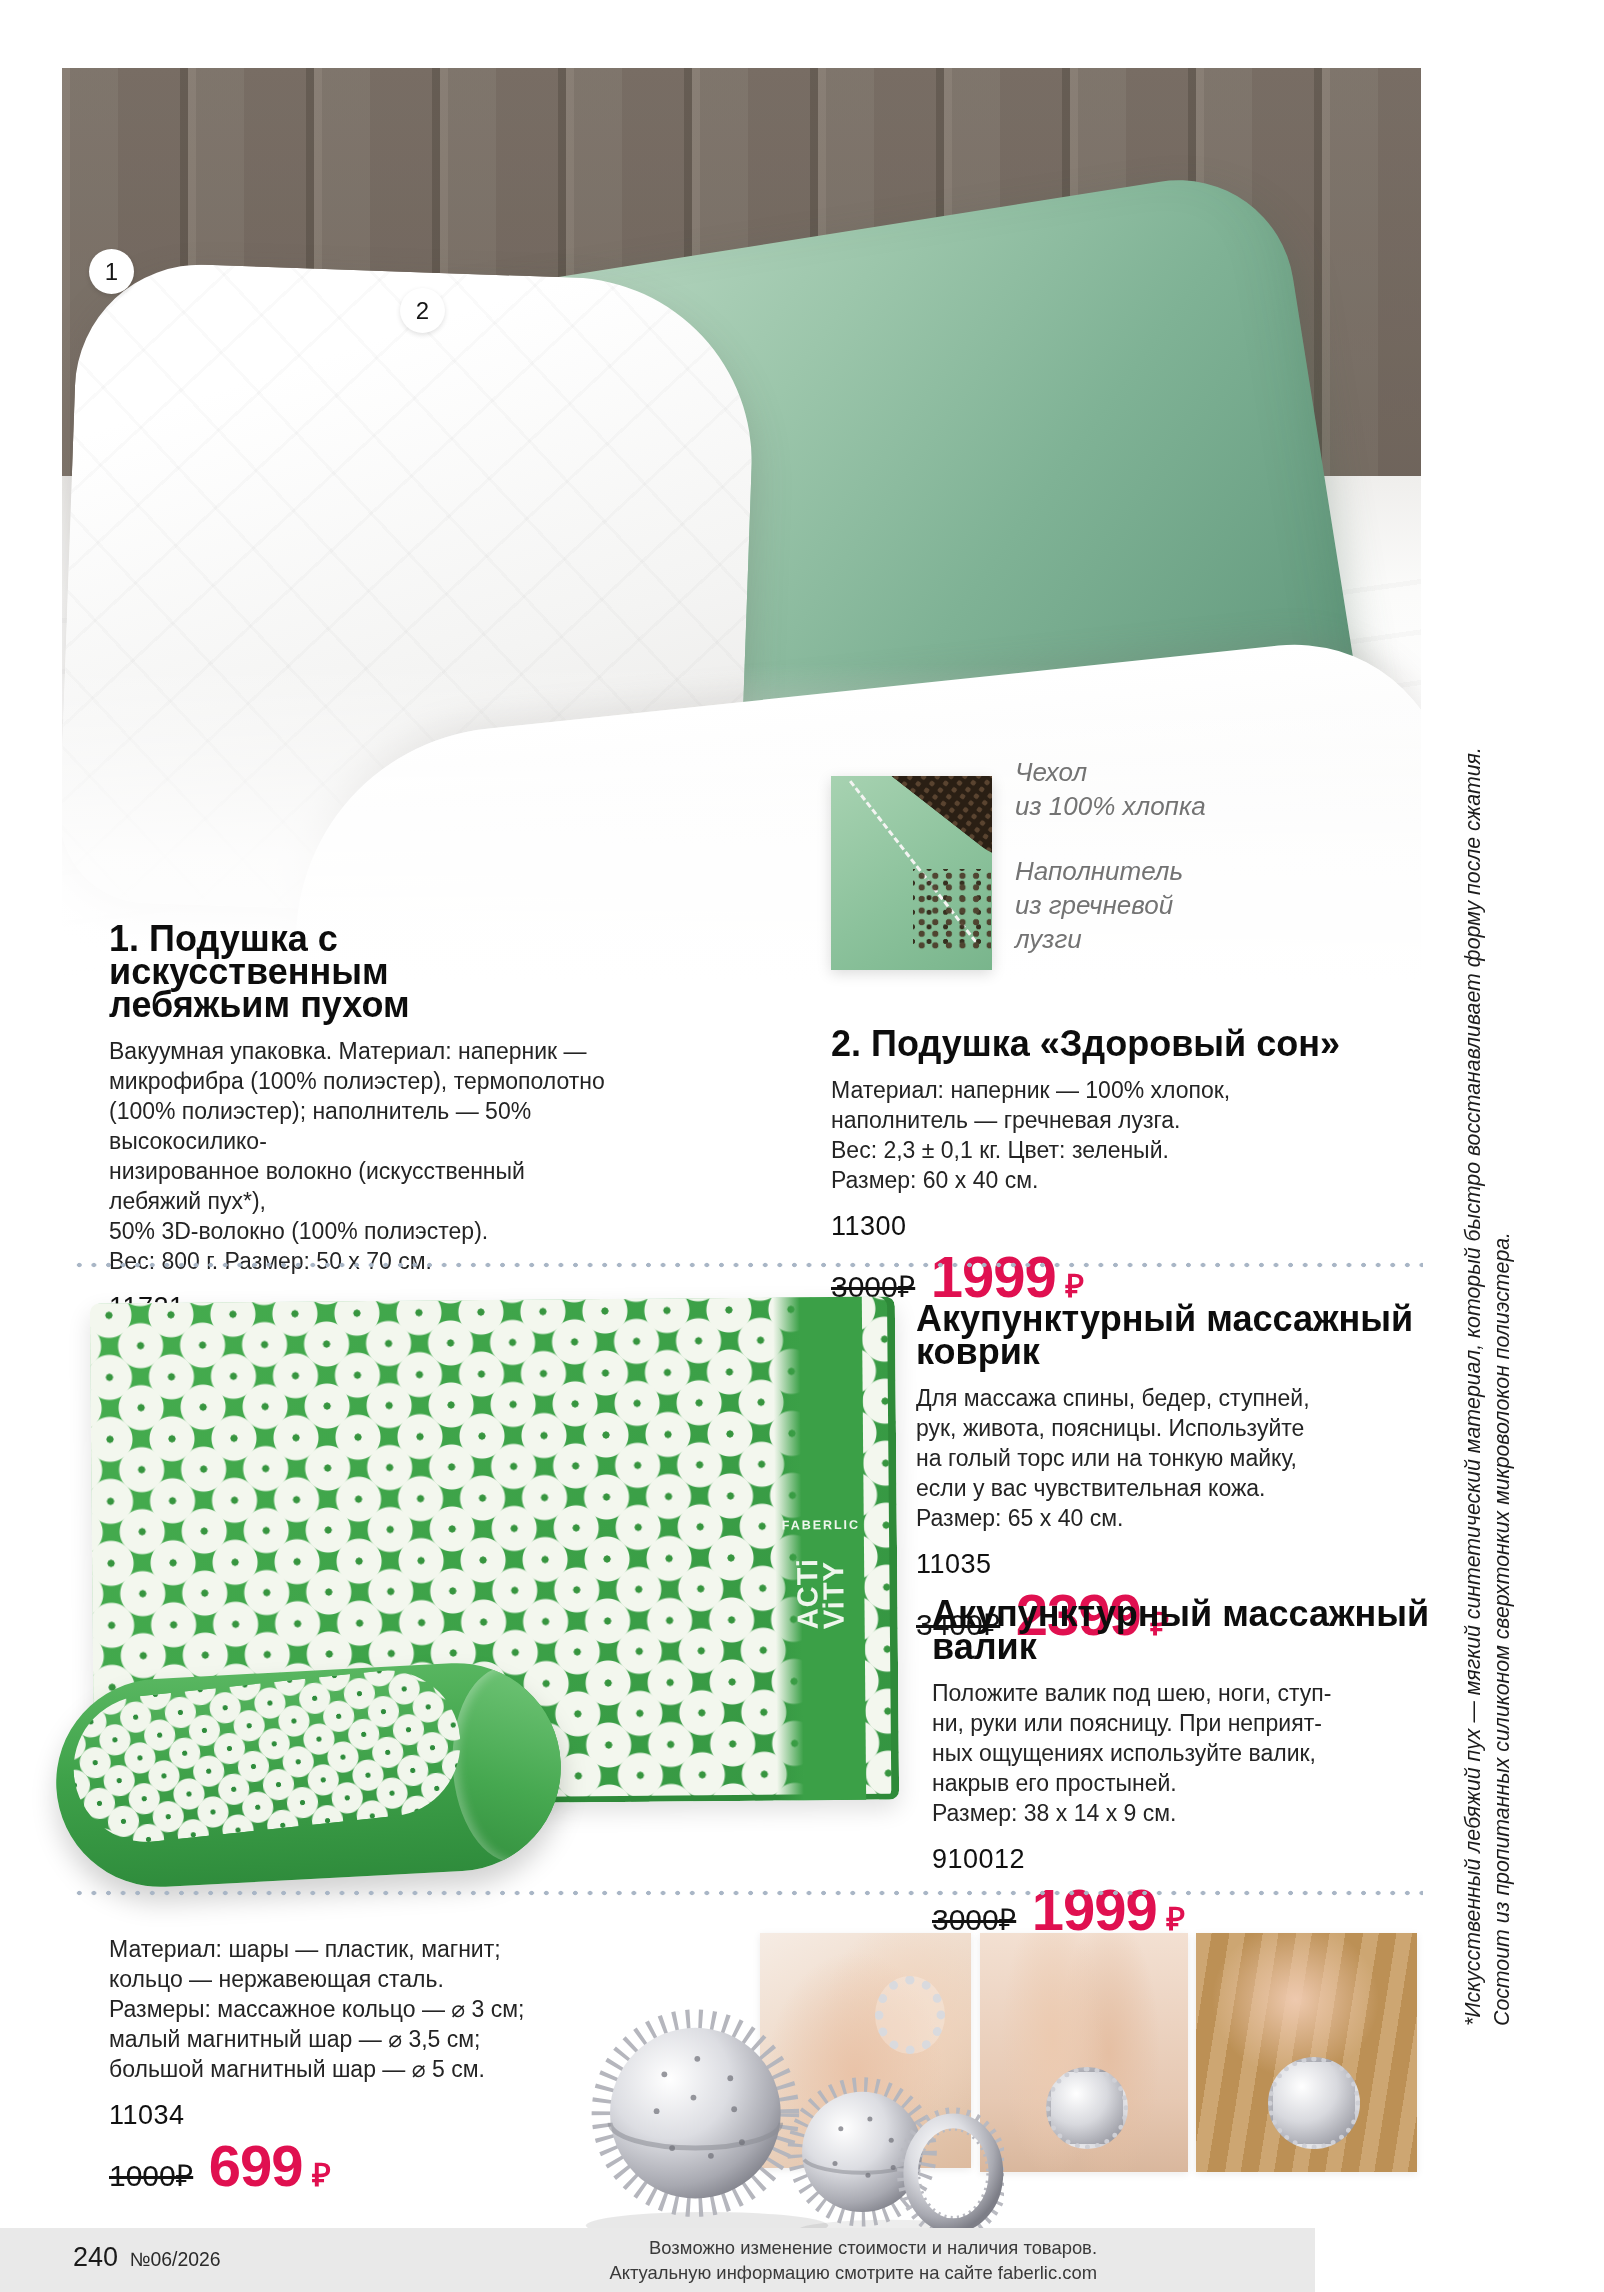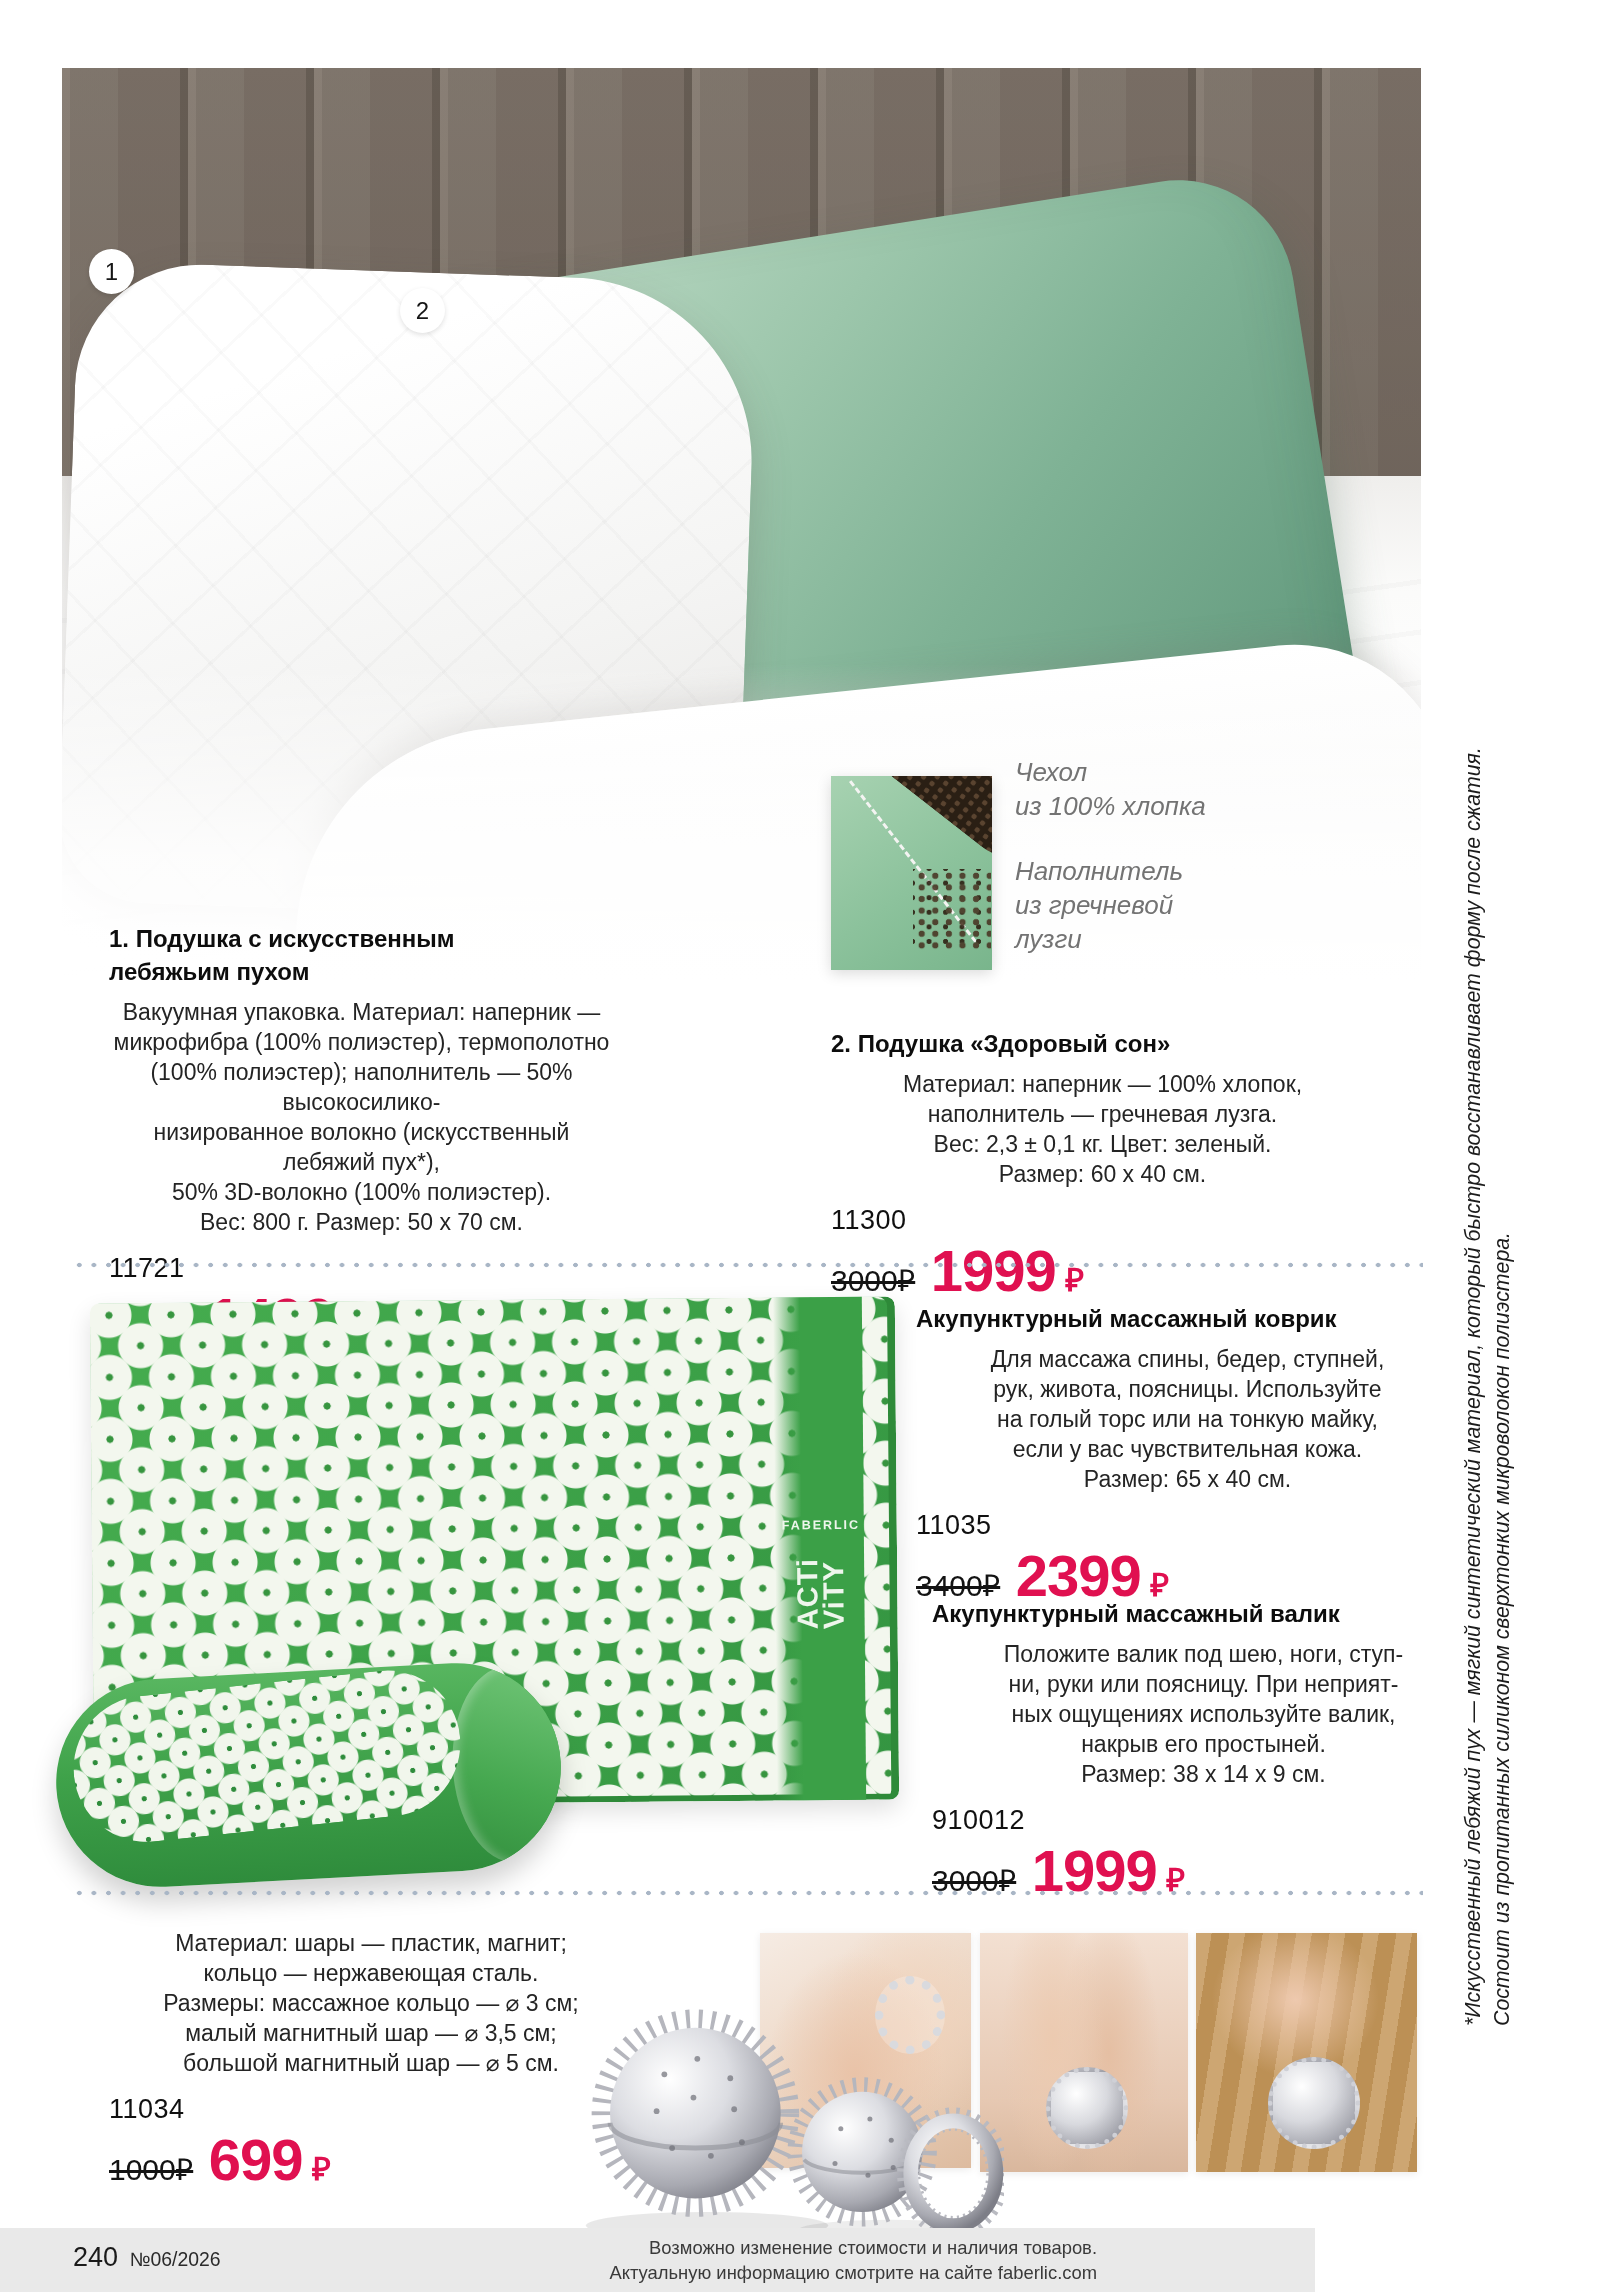--- a/index.html
+++ b/index.html
@@ -59,22 +59,22 @@
        radial-gradient(circle,#4a3826 2.9px,rgba(0,0,0,0) 3.5px) 1.9px 1px/13.6px 11.6px,
        radial-gradient(circle,#2e2113 2.3px,rgba(0,0,0,0) 2.9px) 7.8px 6.8px/16.5px 14.6px;
      opacity:.9;}
 
   .inset-label{font-size:26px;line-height:34px;color:#737373;white-space:pre-line;font-style:italic;}
   .label-cover{left:1015px;top:755px;}
   .label-fill{left:1015px;top:854px;}
 
   
   .pblock{width:543px;}
-  .title{font-weight:700;font-size:24px;line-height:33px;color:#0d0d0d;white-space:pre-line;}
-  .desc{font-size:23px;line-height:30px;color:#242424;white-space:pre-line;margin-top:9px;text-align:center;}
+  .title{font-weight:700;font-size:36px;line-height:33px;color:#0d0d0d;white-space:pre-line;}
+  .desc{font-size:23px;line-height:30px;color:#242424;white-space:pre-line;margin-top:15px;}
   .article{font-size:27px;font-weight:500;letter-spacing:0.5px;color:#101010;margin-top:15.5px;}
   .price-row{display:flex;align-items:baseline;gap:15.5px;margin-top:1.9px;}
   .old{font-size:30px;font-weight:500;color:#131313;text-decoration:line-through;}
   .new{font-size:58px;font-weight:800;color:var(--accent);letter-spacing:-1px;}
   .cur{font-size:32px;font-weight:700;color:var(--accent);margin-left:-5.8px;}
 
   .block-1{left:109px;top:922px;width:505px;}
   .block-2{left:831px;top:1027px;}
   .block-mat{left:916px;top:1302px;}
   .block-roller{left:932px;top:1597px;}

